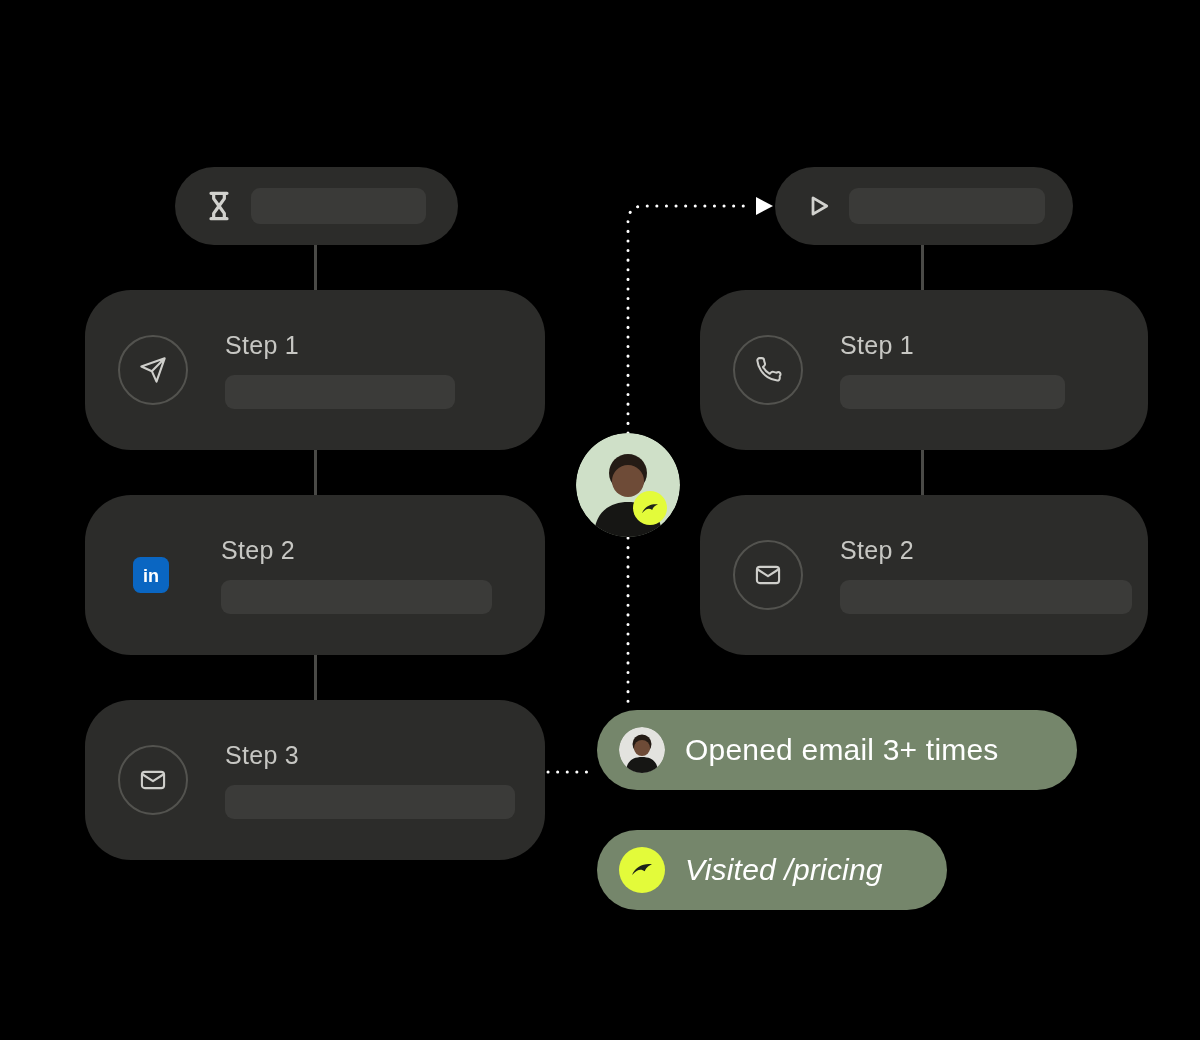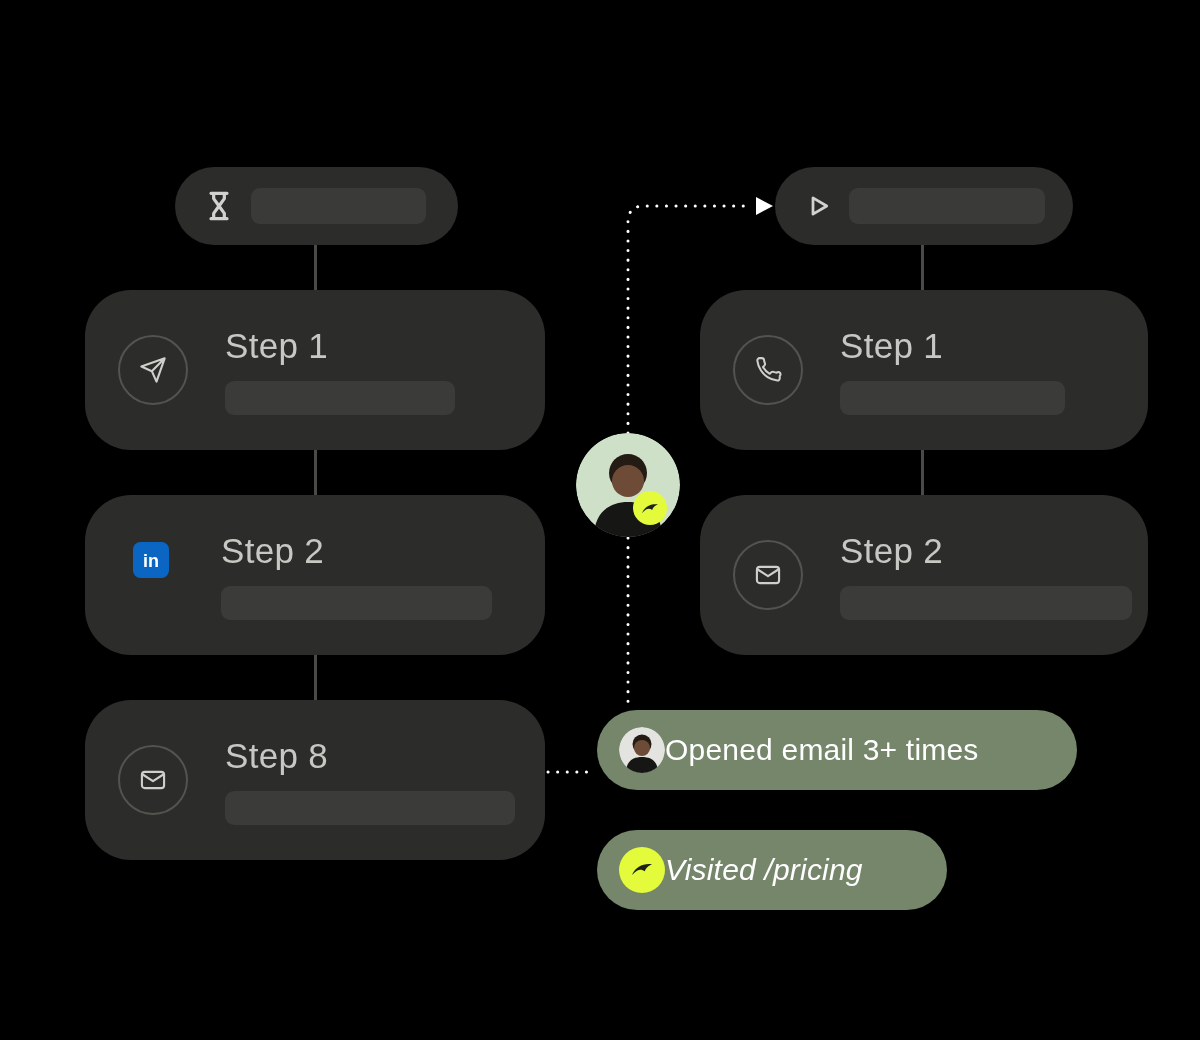--- a/index.html
+++ b/index.html
@@ -11,39 +11,39 @@
   .card{
     position:absolute;height:160px;background:#2c2c2a;border-radius:46px;
     display:flex;align-items:center;padding-left:33px;box-sizing:border-box;
   }
   .icon-circle{
     width:66px;height:66px;border:2px solid #53534f;border-radius:50%;
     display:flex;align-items:center;justify-content:center;flex:0 0 auto;
   }
   .icon-plain{
     width:66px;height:66px;border-radius:50%;
-    display:flex;align-items:flex-start;justify-content:center;flex:0 0 auto;text-decoration:underline;
+    display:flex;align-items:center;justify-content:center;flex:0 0 auto;text-decoration:underline;
   }
   .card-body{margin-left:37px;display:flex;flex-direction:column;}
-  .step-label{font-size:35px;color:#c7c7c3;letter-spacing:.3px;margin-bottom:15px;}
+  .step-label{font-size:25px;color:#c7c7c3;letter-spacing:.3px;margin-bottom:15px;}
   .ph-bar{height:34px;background:#3b3b39;border-radius:9px;}
   
   .hpill{
     position:absolute;height:78px;background:#2c2c2a;border-radius:39px;
     display:flex;align-items:center;padding:0 28px;box-sizing:border-box;gap:16px;
   }
   .hpill .ph-bar{height:36px;background:#3a3a38;}
   
   .vline{position:absolute;width:3px;background:#4a4a47;}
   
   .avatar-node{position:absolute;width:104px;height:104px;border-radius:50%;}
   
   .badge-pill{
     position:absolute;height:80px;border-radius:40px;background:#75866b;
-    display:flex;align-items:center;padding:0 30px 0 22px;box-sizing:border-box;
+    display:flex;align-items:center;padding:0 30px 0 22px;box-sizing:border-box;gap:20px;
   }
   .badge-pill .badge-text{font-size:30px;color:#ffffff;font-weight:500;letter-spacing:.2px;}
   .badge-icon{width:46px;height:46px;border-radius:50%;flex:0 0 auto;display:flex;align-items:center;justify-content:center;}
   .overlay{position:absolute;left:0;top:0;pointer-events:none;}
 </style>
 </head>
 <body>
 
 <div class="canvas">
 
@@ -104,21 +104,21 @@
   </div>
 
   <div class="card" style="left:85px;top:700px;width:460px;">
     <div class="icon-circle">
       <svg width="28" height="28" viewBox="0 0 24 24" fill="none" stroke="#cfcfcb" stroke-width="1.8" stroke-linecap="round" stroke-linejoin="round">
         <rect x="2.5" y="5" width="19" height="14" rx="2.5"></rect>
         <path d="M3.5 7.5l8.5 5.5 8.5-5.5"></path>
       </svg>
     </div>
     <div class="card-body">
-      <div class="step-label">Step 8</div>
+      <div class="step-label">Step 3</div>
       <div class="ph-bar" style="width:290px;"></div>
     </div>
   </div>
 
   <div class="card" style="left:700px;top:290px;width:448px;">
     <div class="icon-circle">
       <svg width="27" height="27" viewBox="0 0 24 24" fill="none" stroke="#cfcfcb" stroke-width="1.8" stroke-linecap="round" stroke-linejoin="round">
         <path d="M22 16.92v2a2 2 0 0 1-2.18 2 19.86 19.86 0 0 1-8.63-3.07 19.5 19.5 0 0 1-6-6A19.86 19.86 0 0 1 2.08 3.18 2 2 0 0 1 4.06 1h2a2 2 0 0 1 2 1.72c.13.96.36 1.9.7 2.81a2 2 0 0 1-.45 2.11L7.09 8.91a16 16 0 0 0 6 6l1.27-1.27a2 2 0 0 1 2.11-.45c.91.34 1.85.57 2.81.7A2 2 0 0 1 22 16.92z"></path>
       </svg>
     </div>

